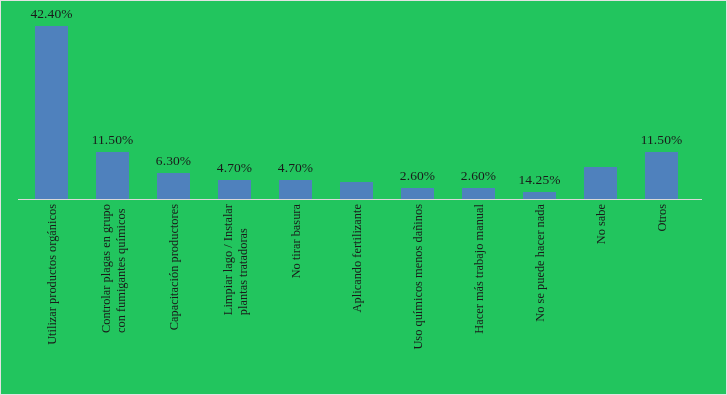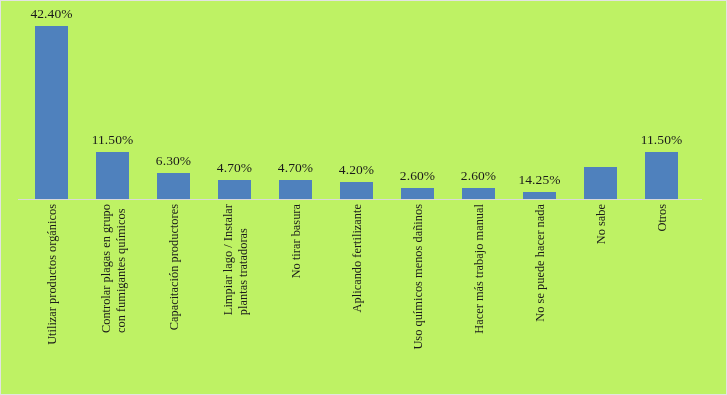--- a/index.html
+++ b/index.html
@@ -9,21 +9,21 @@
   }
   body {
     font-family: "Liberation Serif", "DejaVu Serif", serif;
   }
   #chart-frame {
     position: relative;
     width: 727px;
     height: 395px;
     box-sizing: border-box;
     border: 1px solid #e3e3e3;
-    background: #bef264;
+    background: #22c55e;
     overflow: hidden;
   }
   #plot-area {
     position: absolute;
     left: 0;
     top: 0;
     width: 727px;
     height: 395px;
   }
   
@@ -129,21 +129,20 @@
         <div class="bar-column" style="height: 19px; top: 179px; background: rgb(79, 129, 189);"></div>
         <div class="bar-value-label" style="top: 159px;">4.70%</div>
         <div class="cat-label-wrap">
           <div class="cat-label">
             <span class="line1" style="display: block;">No tirar basura</span>
           </div>
         </div>
       </div>
       <div class="bar-slot" style="left: 325px;">
         <div class="bar-column" style="height: 17px; top: 181px; background: rgb(79, 129, 189);"></div>
-        <div class="bar-value-label" style="top: 161px;">4.20%</div>
         <div class="cat-label-wrap">
           <div class="cat-label">
             <span class="line1" style="display: block;">Aplicando fertilizante</span>
           </div>
         </div>
       </div>
       <div class="bar-slot" style="left: 386px;">
         <div class="bar-column" style="height: 11px; top: 187px; background: rgb(79, 129, 189);"></div>
         <div class="bar-value-label" style="top: 167px;">2.60%</div>
         <div class="cat-label-wrap">

